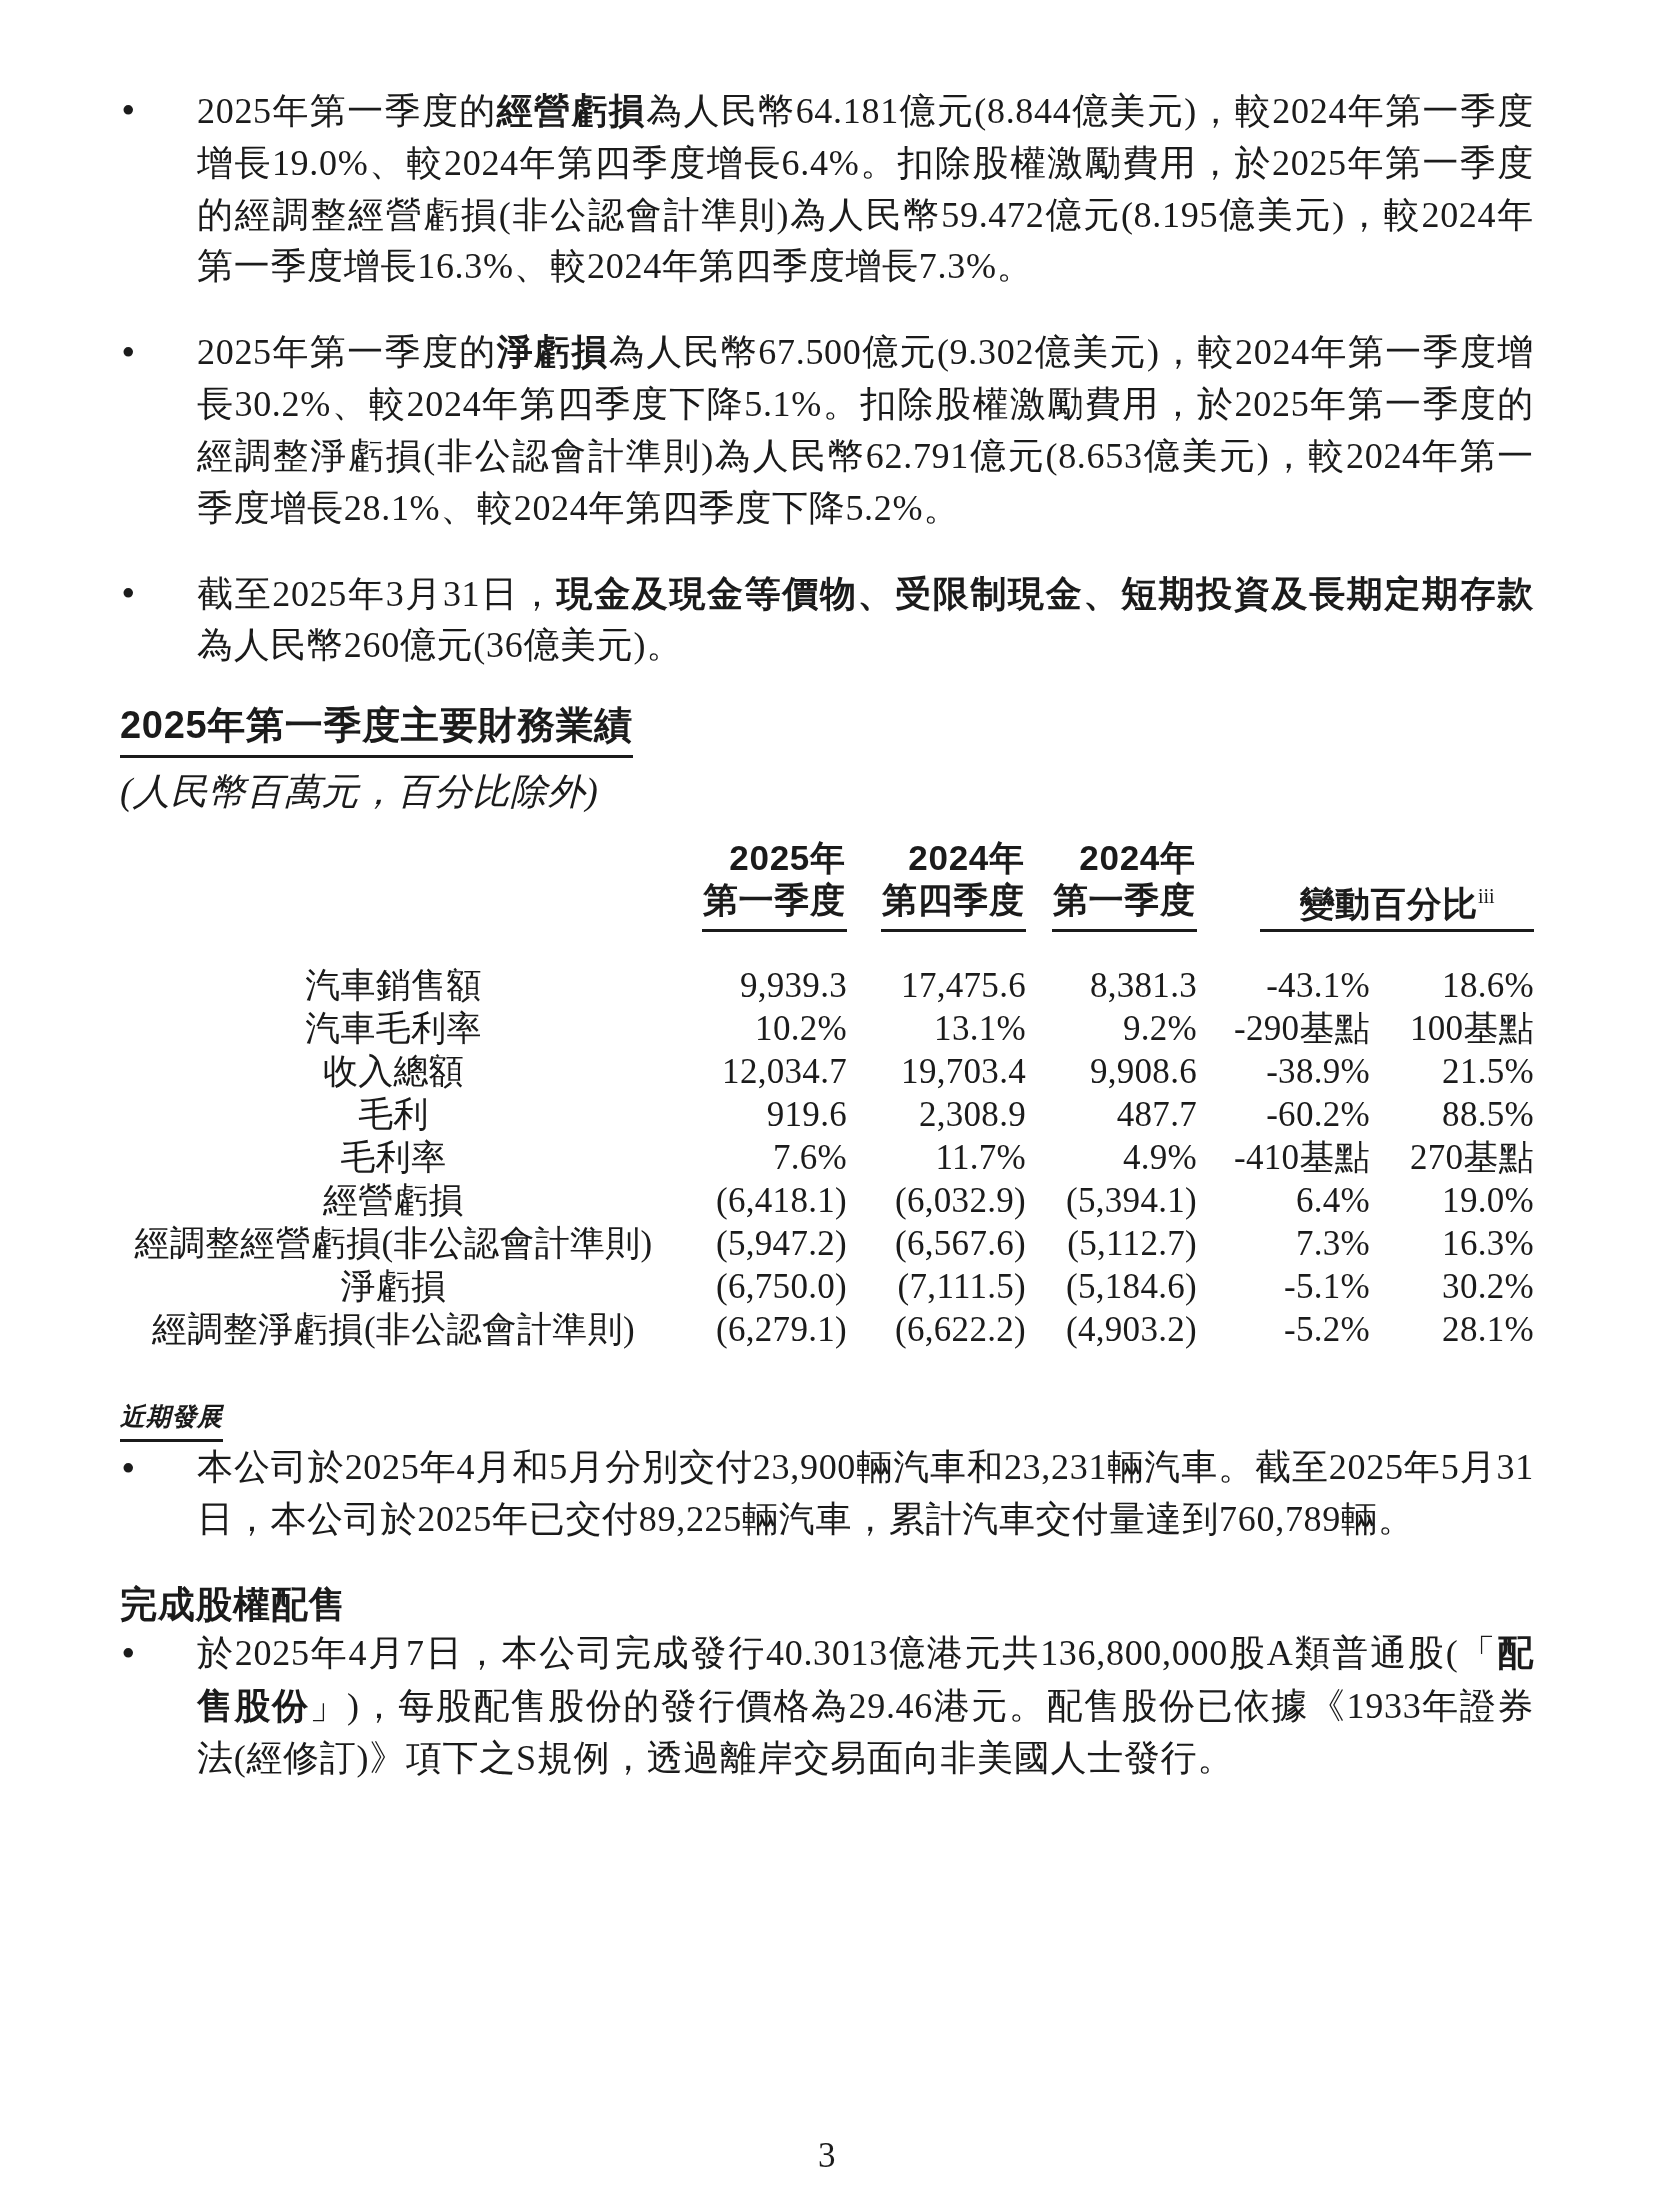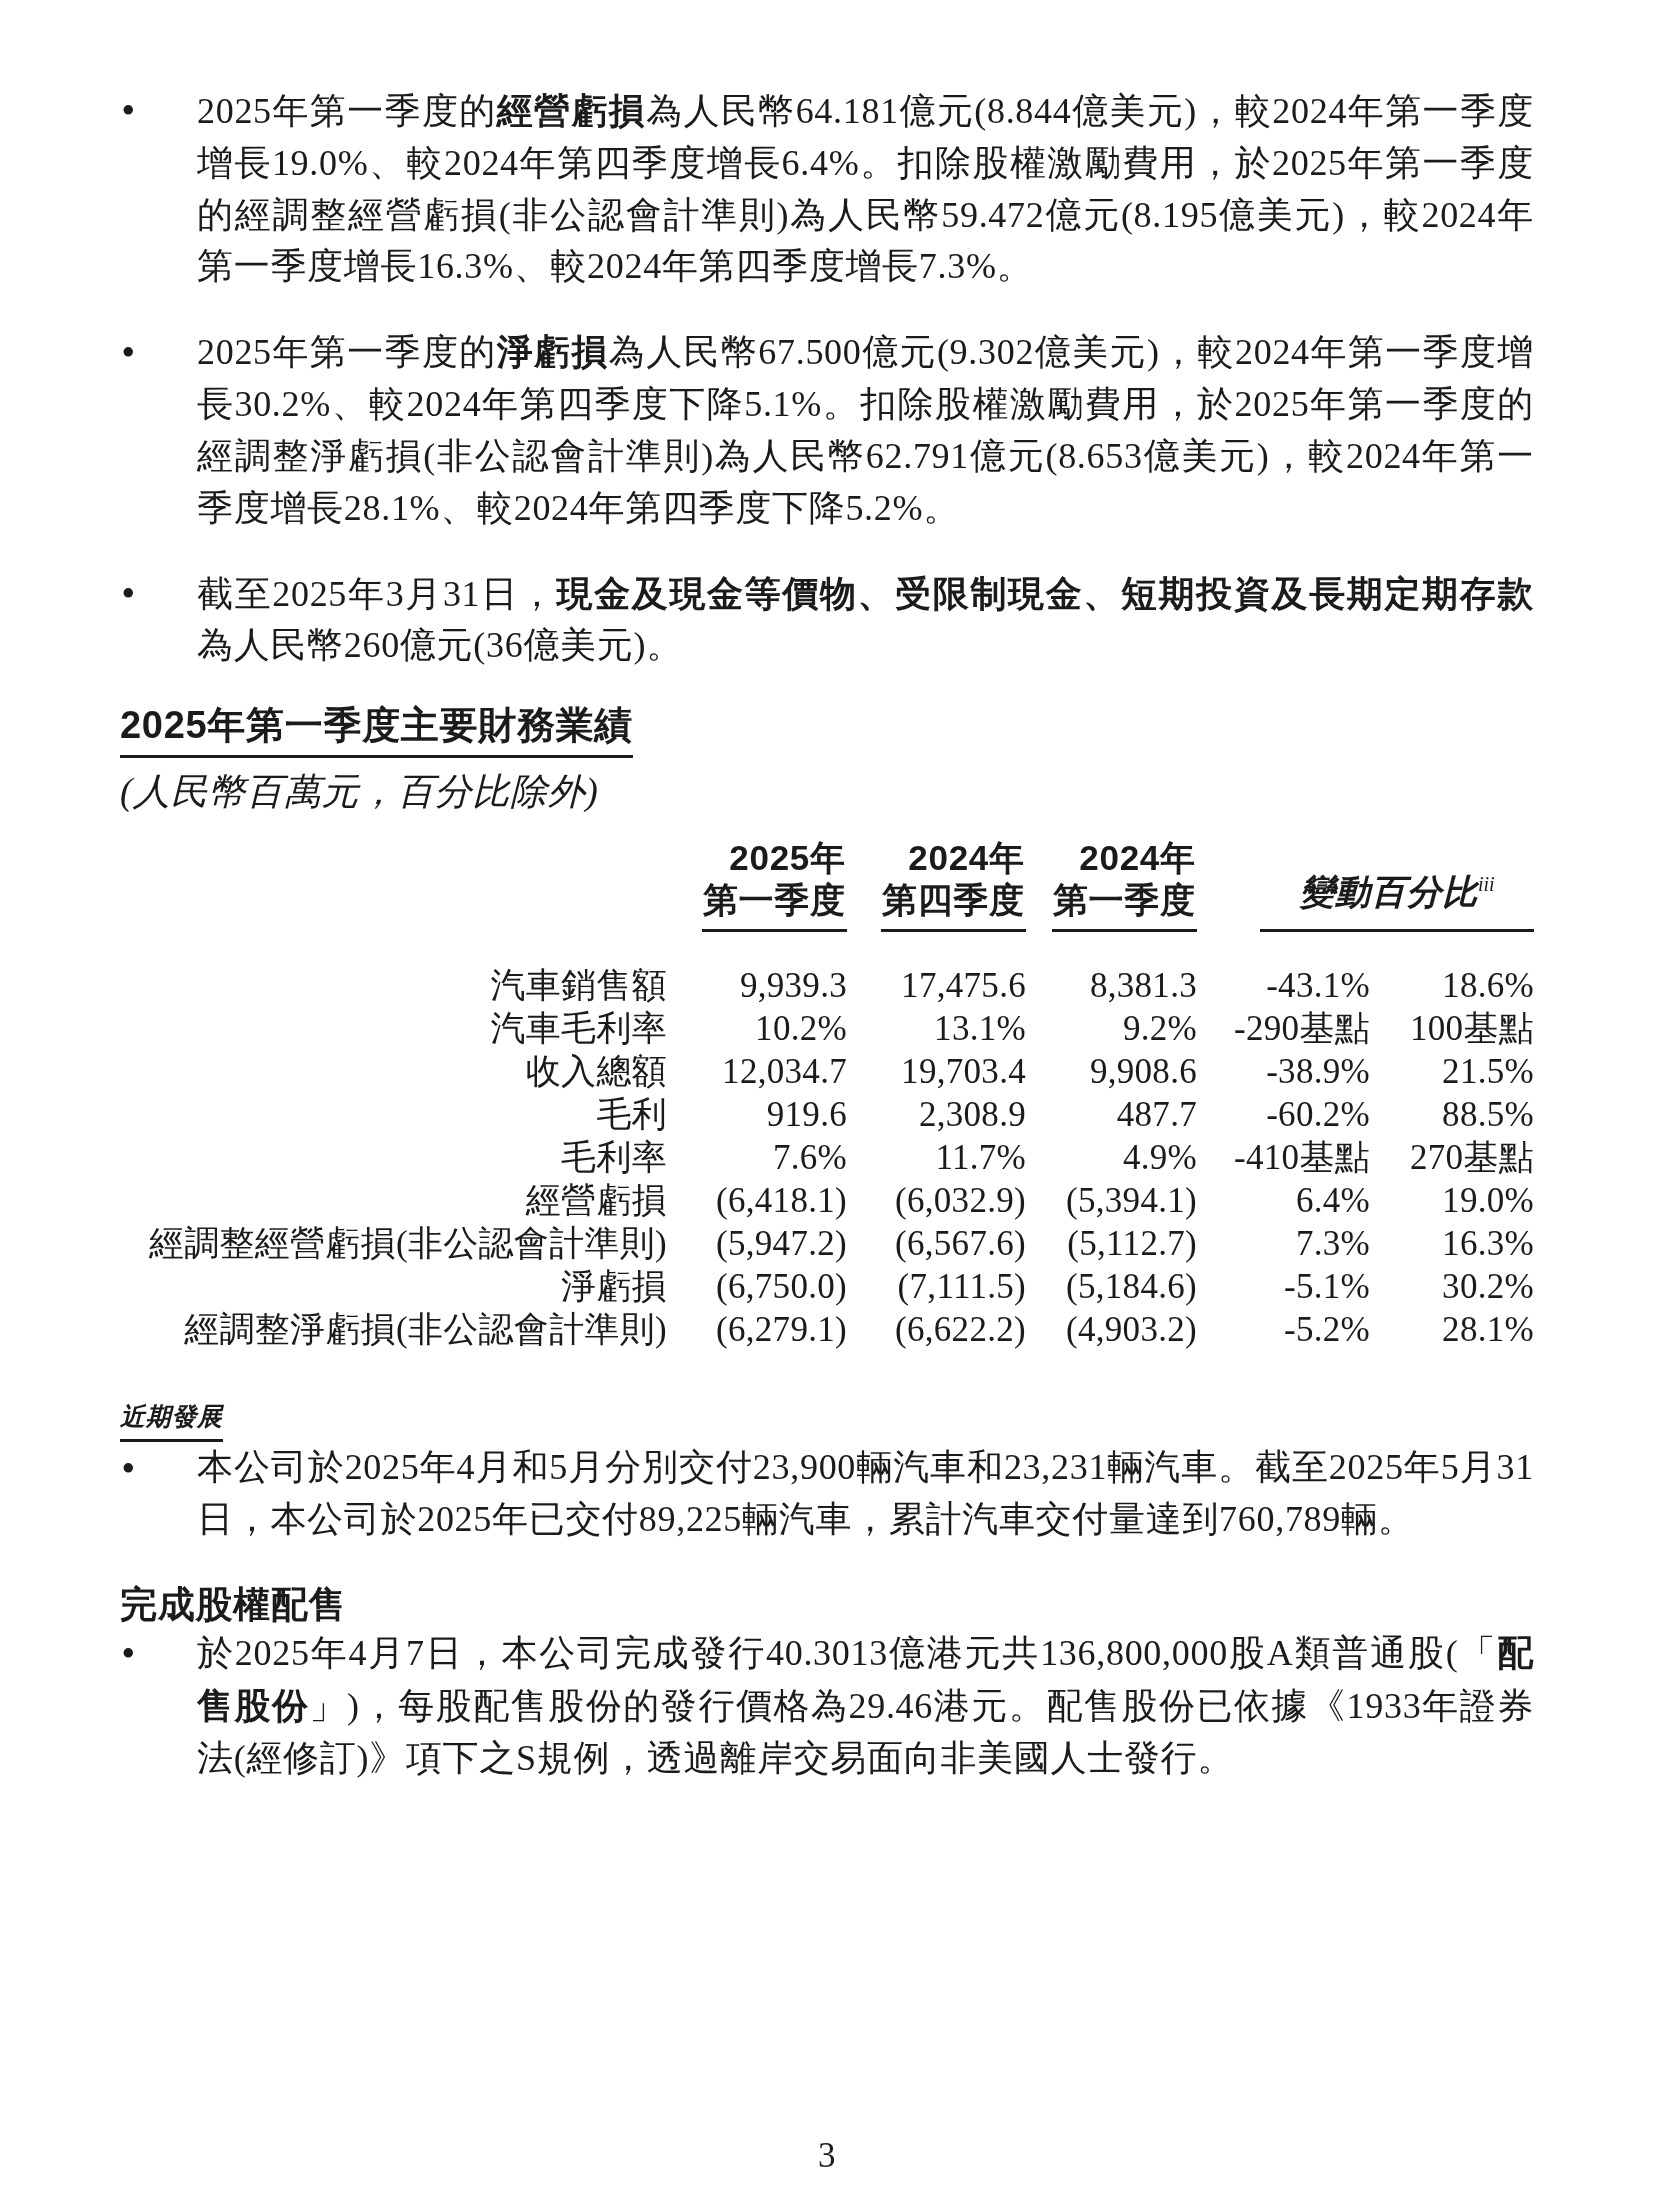--- a/index.html
+++ b/index.html
@@ -42,29 +42,29 @@
   .colhead {
     display:inline-block; text-align:right; font-weight:700;
     font-family:"Liberation Sans","DejaVu Sans",sans-serif;
     border-bottom:3.3px solid #1b1b1b; padding:0 1.3px 8px 1.3px; font-size:35px;
   }
   th.num, td.num { text-align:right; }
   .grp-inner {
     border-bottom:3.3px solid #1b1b1b; margin-left:63px;
     text-align:center; font-weight:700;
     font-family:"Liberation Sans","DejaVu Sans",sans-serif;
-    padding-bottom:16px; font-size:35px; line-height:1.2;font-style:italic;
+    padding-bottom:4px; font-size:35px; line-height:1.2;
   }
   .grp-inner sup { font-family:"Liberation Serif",serif; font-weight:400; font-size:20px; vertical-align:super; letter-spacing:0; }
   tr.subhead th {
     padding-top:6.7px; text-align:right; font-weight:700;
     font-family:"Liberation Sans","DejaVu Sans",sans-serif; font-size:35px; line-height:1.3;
   }
   tbody td { line-height:43px; font-size:35px; letter-spacing:0.3px; }
-  tbody td.lbl { text-align:right; }
+  tbody td.lbl { text-align:center; }
   tbody tr:first-child td { padding-top:32px; }
 
   
   .section-title-wrap { margin-top:37px; }
   .section-title {
     display:inline-block; font-size:25px; font-weight:700; font-style:italic;
     font-family:"Liberation Sans","DejaVu Sans",sans-serif;
     border-bottom:3.3px solid #1b1b1b; padding-bottom:8px; line-height:1.15;
   }
   .sub-heading {

